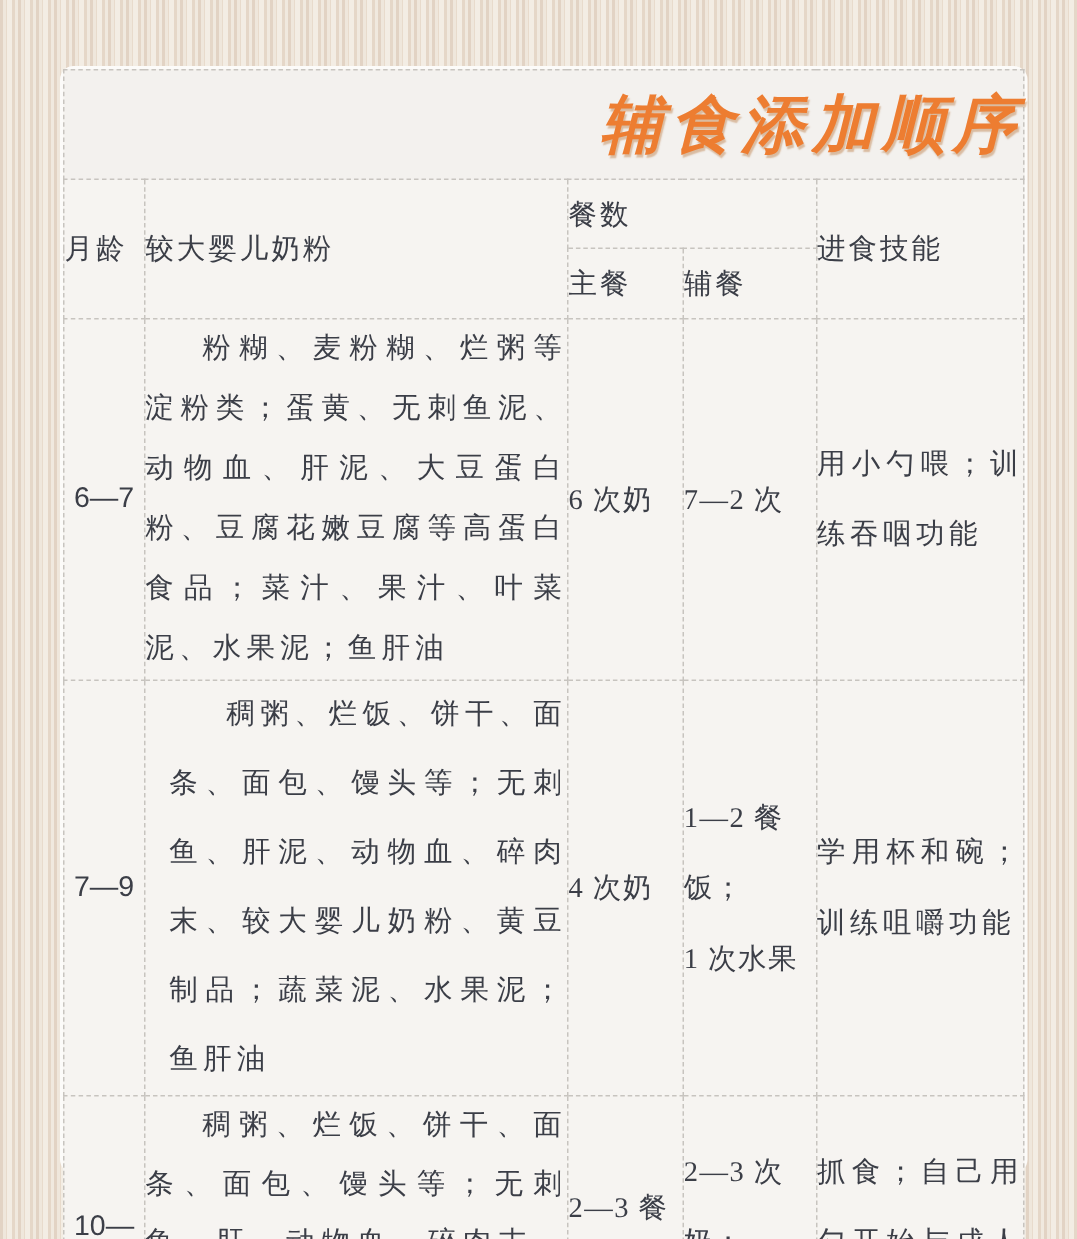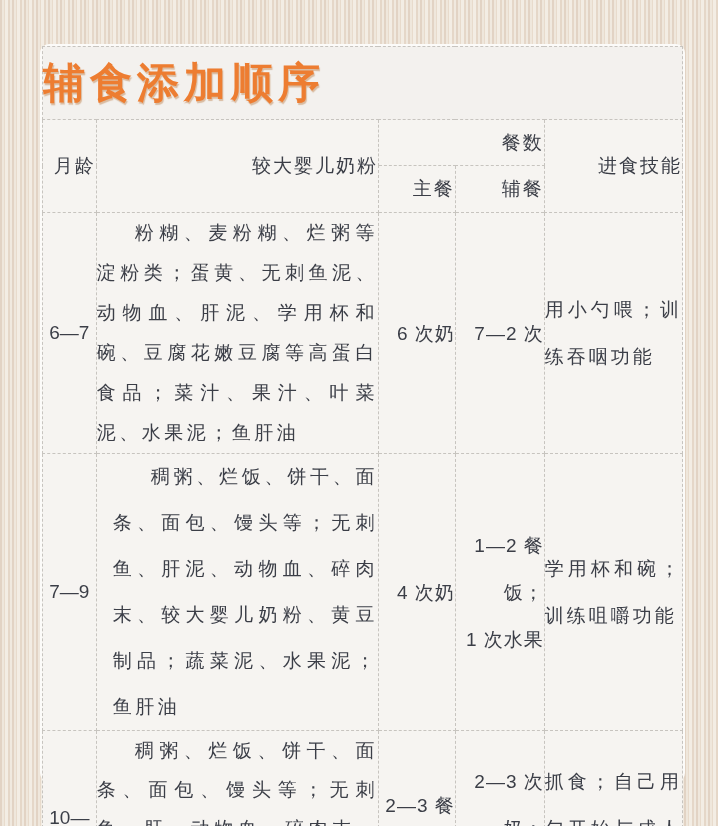--- a/index.html
+++ b/index.html
@@ -49,34 +49,35 @@
   }
   
   col.c-age    { width: 8.4%; }
   col.c-foods  { width: 44.1%; }
   col.c-main   { width: 12.0%; }
   col.c-aux    { width: 13.9%; }
   col.c-skills { width: 21.6%; }
 
   tr.title-row td {
     height: 72px;
-    text-align: left;
+    text-align: right;
     background: #f3f1ee;
+    font-style: italic;
   }
   .page-title {
     font-size: 42px;
     font-weight: bold;
     letter-spacing: 5px;
     color: #ed7d31;
     text-shadow: 1px 2px 1px rgba(170, 85, 15, 0.35);
   }
   tr.hdr-top  td { height: 45px; }
   tr.hdr-sub  td { height: 46px; }
   .hdr {
-    text-align: right;
+    text-align: left;
     letter-spacing: 2px;
   }
   tr.row-1 td { height: 210px; }
   tr.row-2 td { height: 190px; }
   tr.row-3 td { height: 166px; }
 
   .cell-age {
     font-family: "Liberation Sans", "Liberation Serif", sans-serif;
     font-size: 20px;
     padding-left: 2px;
@@ -86,22 +87,22 @@
     text-align: justify;
     text-indent: 2em;
     letter-spacing: 3.5px;
     padding: 0 9px;
   }
   tr.row-1 .cell-foods { line-height: 40px; }
   tr.row-2 .cell-foods { line-height: 46px; padding-left: 16px; }
   tr.row-3 .cell-foods { line-height: 39px; }
 
   .cell-main, .cell-aux {
-    font-family: Liberation Sans, sans-serif;
-    text-align: right;
+    font-family: Liberation Serif, serif;
+    text-align: left;
     padding-left: 4px;
     line-height: 47px;
     white-space: pre-line;
     letter-spacing: 1px;
     margin-left: 20px;
   }
   .cell-skills {
     text-align: justify;
     letter-spacing: 3px;
     line-height: 47px;
@@ -134,21 +135,21 @@
       <td colspan="2" class="hdr">餐数</td>
       <td rowspan="2" class="hdr">进食技能</td>
     </tr>
     <tr class="hdr-sub">
       <td class="hdr">主餐</td>
       <td class="hdr">辅餐</td>
     </tr>
 
     <tr class="row-1">
       <td class="cell-age">6—7</td>
-      <td class="cell-foods">粉糊、麦粉糊、烂粥等淀粉类；蛋黄、无刺鱼泥、动物血、肝泥、学用杯和碗、豆腐花嫩豆腐等高蛋白食品；菜汁、果汁、叶菜泥、水果泥；鱼肝油</td>
+      <td class="cell-foods">粉糊、麦粉糊、烂粥等淀粉类；蛋黄、无刺鱼泥、动物血、肝泥、大豆蛋白粉、豆腐花嫩豆腐等高蛋白食品；菜汁、果汁、叶菜泥、水果泥；鱼肝油</td>
       <td class="cell-main">6 次奶</td>
       <td class="cell-aux">7—2 次</td>
       <td class="cell-skills">用小勺喂；训练吞咽功能</td>
     </tr>
 
     <tr class="row-2">
       <td class="cell-age">7—9</td>
       <td class="cell-foods">稠粥、烂饭、饼干、面条、面包、馒头等；无刺鱼、肝泥、动物血、碎肉末、较大婴儿奶粉、黄豆制品；蔬菜泥、水果泥；鱼肝油</td>
       <td class="cell-main">4 次奶</td>
       <td class="cell-aux">1—2 餐饭；

